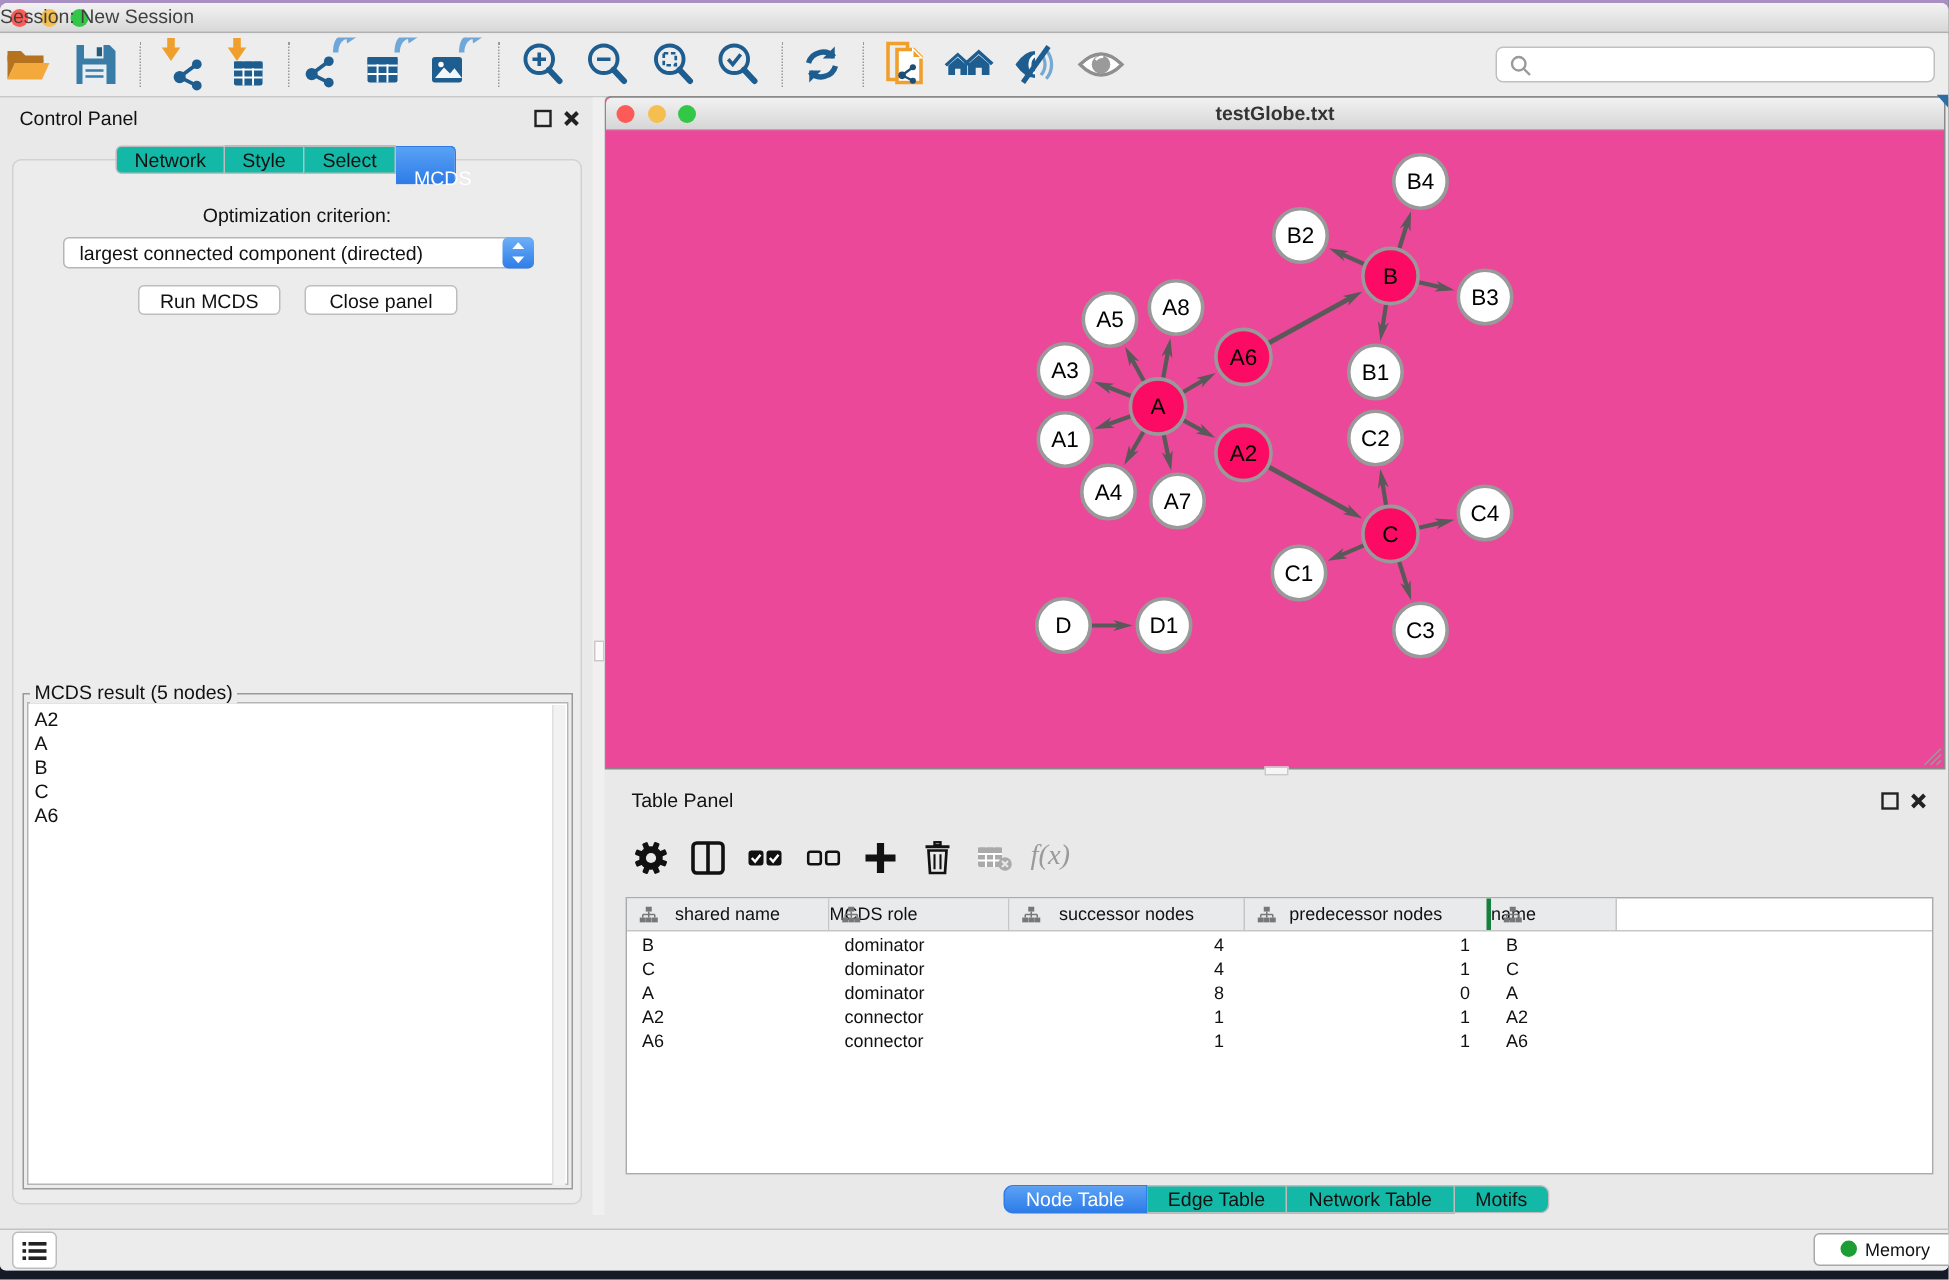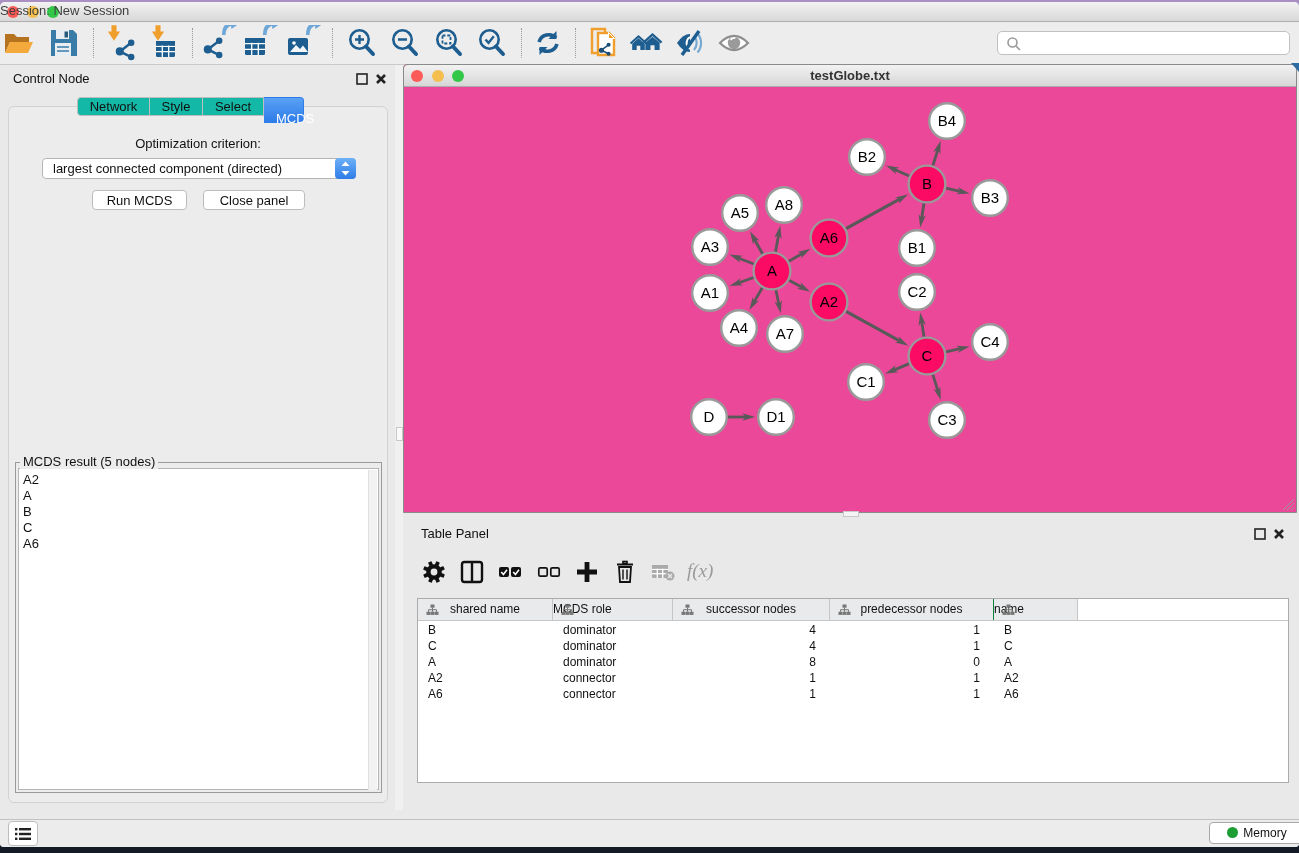--- a/index.html
+++ b/index.html
@@ -135,21 +135,21 @@
       <div style="position:absolute;left:192px;top:28px;height:30px;border-left:1px dotted #9a9a9a"></div>
       <div style="position:absolute;left:332px;top:28px;height:30px;border-left:1px dotted #9a9a9a"></div>
       <div style="position:absolute;left:521px;top:28px;height:30px;border-left:1px dotted #9a9a9a"></div>
       <div style="position:absolute;left:575px;top:28px;height:30px;border-left:1px dotted #9a9a9a"></div>
 <div style="position:absolute;left:997px;top:31px;width:293px;height:24px;background:#fff;border:1px solid #c0c0c0;border-radius:5px">
  <svg style="position:absolute;left:8px;top:4px" width="16" height="16" viewBox="0 0 16 16">
           <circle cx="6.5" cy="6.5" r="4.5" fill="none" stroke="#9a9a9a" stroke-width="1.6"></circle>
           <line x1="10" y1="10" x2="14" y2="14" stroke="#9a9a9a" stroke-width="1.6"></line>
         </svg>
 </div>
-<div style="position:absolute;left:13px;top:71px;font-size:13px;color:#111">Control Node</div>
+<div style="position:absolute;left:13px;top:71px;font-size:13px;color:#111">Control Panel</div>
 <svg style="position:absolute;left:356px;top:72px" width="32" height="14" viewBox="0 0 32 14">
   <rect x="1" y="2" width="10" height="10" fill="none" stroke="#222" stroke-width="1.6"></rect>
   <path d="M21,3 l8,8 M29,3 l-8,8" stroke="#222" stroke-width="2.6"></path>
 </svg>
 <div style="position:absolute;left:8px;top:106px;width:380px;height:697px;background:#ececec;border:1px solid #d2d2d2;border-radius:6px"></div>
 <div class="seg" style="left:77px;top:97px">
  <div style="width:73px;padding:0">Network</div>
         <div style="width:53px;padding:0">Style</div>
         <div style="width:61px;padding:0">Select</div>
         <div class="sel" style="width:40px;padding:12px">MCDS</div>
@@ -344,21 +344,21 @@
             <rect x="4.7" y="7.7" width="3.6" height="3.2" fill="#777"></rect>
           </svg>
           <div style="position:absolute;left:255px;top:0;width:157px;height:21px;border-right:1px solid #c6c6c6;background:#e9eaeb;text-align:center;font-size:12px;line-height:21px;color:#111">successor nodes</div>
           <svg style="position:absolute;left:263px;top:5px" width="13" height="12" viewBox="0 0 13 12">
             <rect x="4.5" y="0.5" width="4" height="3.2" fill="#777"></rect>
             <path d="M6.5,3.7 v2 M2.5,5.7 h8 M2.5,5.7 v2 M6.5,5.7 v2 M10.5,5.7 v2" stroke="#777" stroke-width="1"></path>
             <rect x="0.5" y="7.7" width="4" height="3.2" fill="#777"></rect>
             <rect x="8.5" y="7.7" width="4" height="3.2" fill="#777"></rect>
             <rect x="4.7" y="7.7" width="3.6" height="3.2" fill="#777"></rect>
           </svg>
-          <div style="position:absolute;left:412px;top:0;width:164px;height:21px;border-right:1px solid #15803d;background:#e9eaeb;text-align:center;font-size:12px;line-height:21px;color:#111">predecessor nodes</div>
+          <div style="position:absolute;left:412px;top:0;width:164px;height:21px;border-right:3px solid #15803d;background:#e9eaeb;text-align:center;font-size:12px;line-height:21px;color:#111">predecessor nodes</div>
           <svg style="position:absolute;left:420px;top:5px" width="13" height="12" viewBox="0 0 13 12">
             <rect x="4.5" y="0.5" width="4" height="3.2" fill="#777"></rect>
             <path d="M6.5,3.7 v2 M2.5,5.7 h8 M2.5,5.7 v2 M6.5,5.7 v2 M10.5,5.7 v2" stroke="#777" stroke-width="1"></path>
             <rect x="0.5" y="7.7" width="4" height="3.2" fill="#777"></rect>
             <rect x="8.5" y="7.7" width="4" height="3.2" fill="#777"></rect>
             <rect x="4.7" y="7.7" width="3.6" height="3.2" fill="#777"></rect>
           </svg>
           <div style="position:absolute;left:576px;top:0;width:84px;height:21px;border-right:1px solid #c6c6c6;background:#e9eaeb;text-align:left;font-size:12px;line-height:21px;color:#111">name</div>
           <svg style="position:absolute;left:584px;top:5px" width="13" height="12" viewBox="0 0 13 12">
             <rect x="4.5" y="0.5" width="4" height="3.2" fill="#777"></rect>
@@ -387,20 +387,26 @@
         <div style="position:absolute;left:145px;top:72px;font-size:12px;color:#111">connector</div>
         <div style="position:absolute;left:255px;top:72px;width:143px;text-align:right;font-size:12px;color:#111">1</div>
         <div style="position:absolute;left:412px;top:72px;width:150px;text-align:right;font-size:12px;color:#111">1</div>
         <div style="position:absolute;left:586px;top:72px;font-size:12px;color:#111">A2</div>
         <div style="position:absolute;left:10px;top:88px;font-size:12px;color:#111">A6</div>
         <div style="position:absolute;left:145px;top:88px;font-size:12px;color:#111">connector</div>
         <div style="position:absolute;left:255px;top:88px;width:143px;text-align:right;font-size:12px;color:#111">1</div>
         <div style="position:absolute;left:412px;top:88px;width:150px;text-align:right;font-size:12px;color:#111">1</div>
         <div style="position:absolute;left:586px;top:88px;font-size:12px;color:#111">A6</div>
 </div>
+<div class="seg" style="left:669px;top:790px;font-size:13px">
+ <div class="sel" style="border-radius:6px 0 0 6px">Node Table</div>
+        <div>Edge Table</div>
+        <div>Network Table</div>
+        <div style="border-radius:0 6px 6px 0">Motifs</div>
+</div>
 <div style="position:absolute;left:0;top:819px;width:1299px;height:28px;background:#ececec;border-top:1px solid #c2c2c2"></div>
 <div class="btn" style="left:8px;top:821px;width:30px;height:25px">
  <svg width="18" height="16" viewBox="0 0 18 16" style="margin-top:4px">
           <g fill="#222">
             <rect x="1" y="2" width="2.4" height="2.4"></rect>
             <rect x="5" y="2" width="12" height="2.4"></rect>
             <rect x="1" y="6.8" width="2.4" height="2.4"></rect>
             <rect x="5" y="6.8" width="12" height="2.4"></rect>
             <rect x="1" y="11.6" width="2.4" height="2.4"></rect>
             <rect x="5" y="11.6" width="12" height="2.4"></rect>

